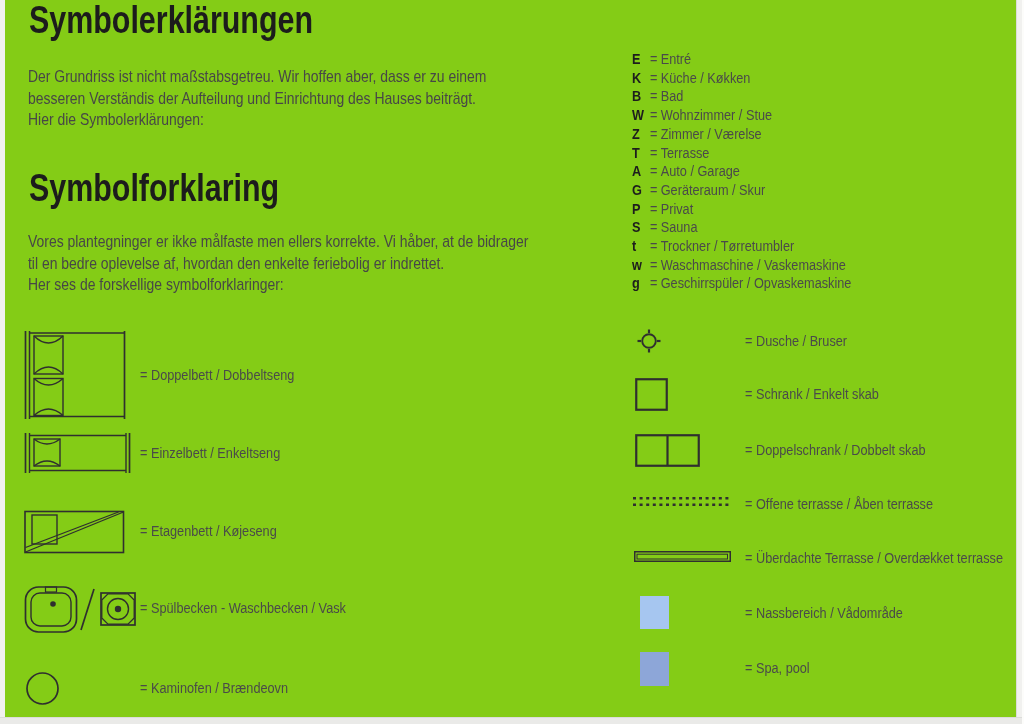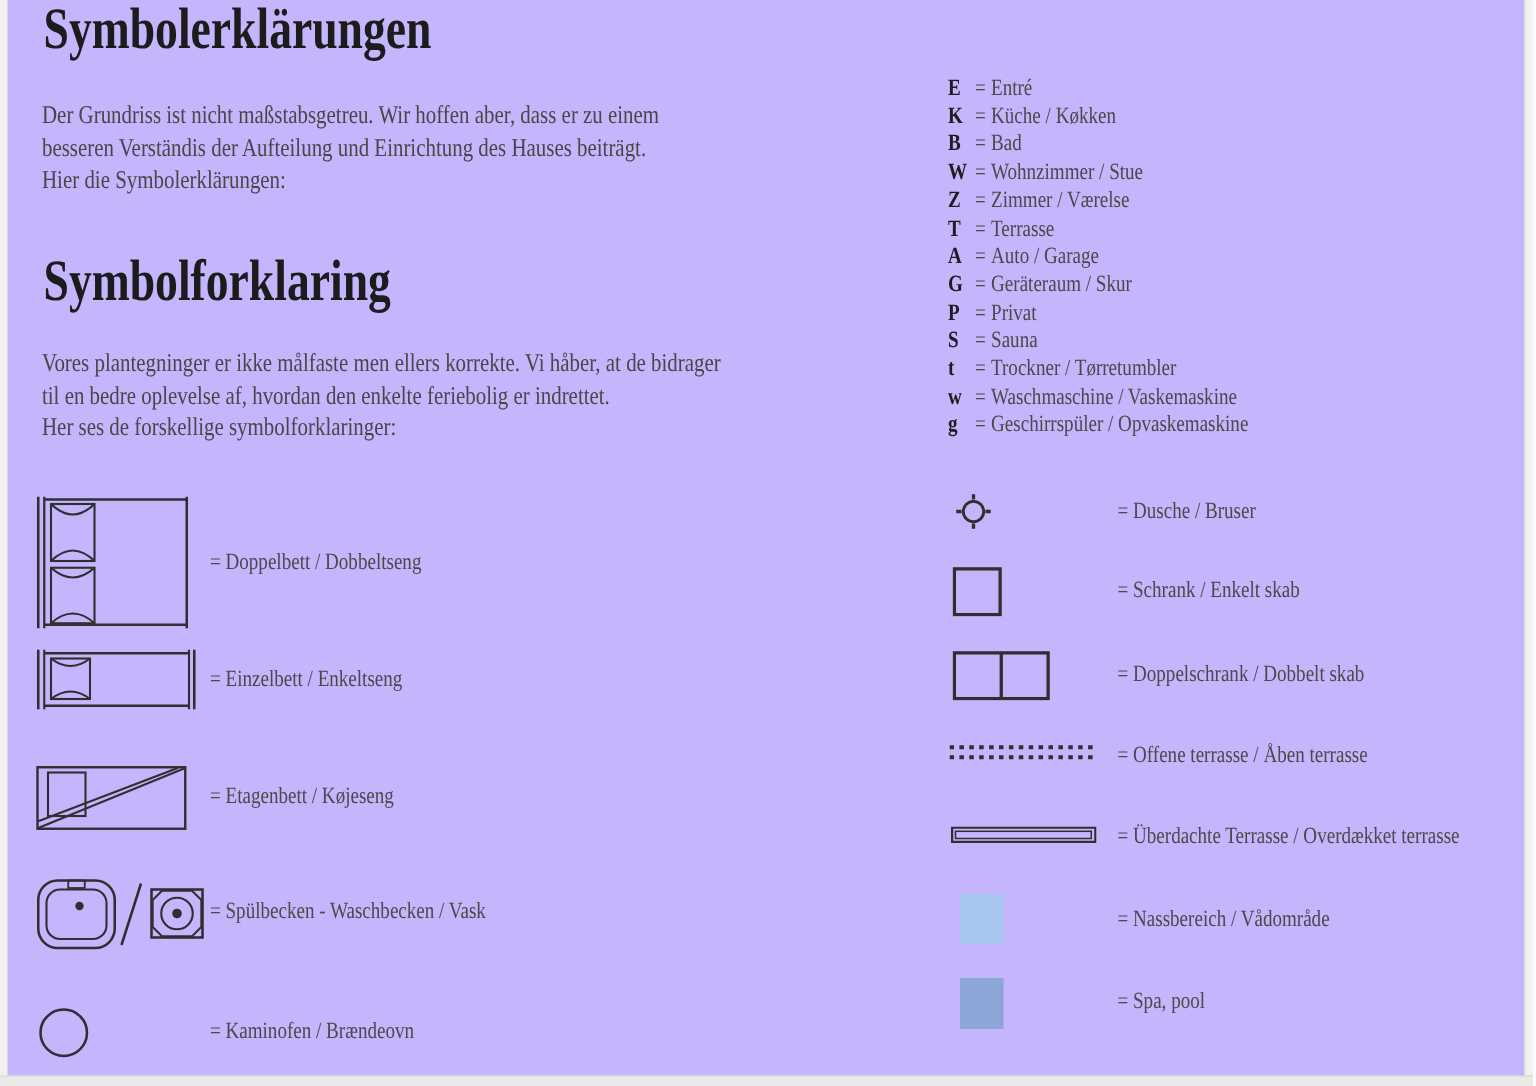--- a/index.html
+++ b/index.html
@@ -1,17 +1,17 @@
 <!DOCTYPE html>
 <html><head>
 <meta charset="utf-8">
 <style>
   html,body{margin:0;padding:0;background:#fcfcfa;}
-  .page{position:relative;width:1022px;height:724px;background:#c4b5fd;overflow:hidden;
-        font-family:Liberation Serif, serif;color:#474747;}
+  .page{position:relative;width:1022px;height:724px;background:#84cc16;overflow:hidden;
+        font-family:Liberation Sans, sans-serif;color:#474747;}
   .h{position:absolute;font-size:39px;font-weight:700;color:#1c1c1c;line-height:39px;
      white-space:nowrap;transform:scaleX(0.78);transform-origin:left top;}
   .para{position:absolute;font-size:17px;line-height:21.7px;color:#474747;white-space:pre-line;
         transform:scaleX(0.82);transform-origin:left top;}
   .lbl{position:absolute;font-size:15.5px;line-height:20px;color:#4a4a4a;white-space:nowrap;
        transform:scaleX(0.82);transform-origin:left top;}
   .ab-list{position:absolute;left:632px;top:50px;transform:scaleX(0.82);transform-origin:left top;}
   .ab-row{display:flex;line-height:18.7px;font-size:15.5px;white-space:nowrap;}
   .ab-letter{width:22px;font-weight:700;color:#1d1d1d;}
   .ab-eq{width:13px;color:#4a4a4a;}

